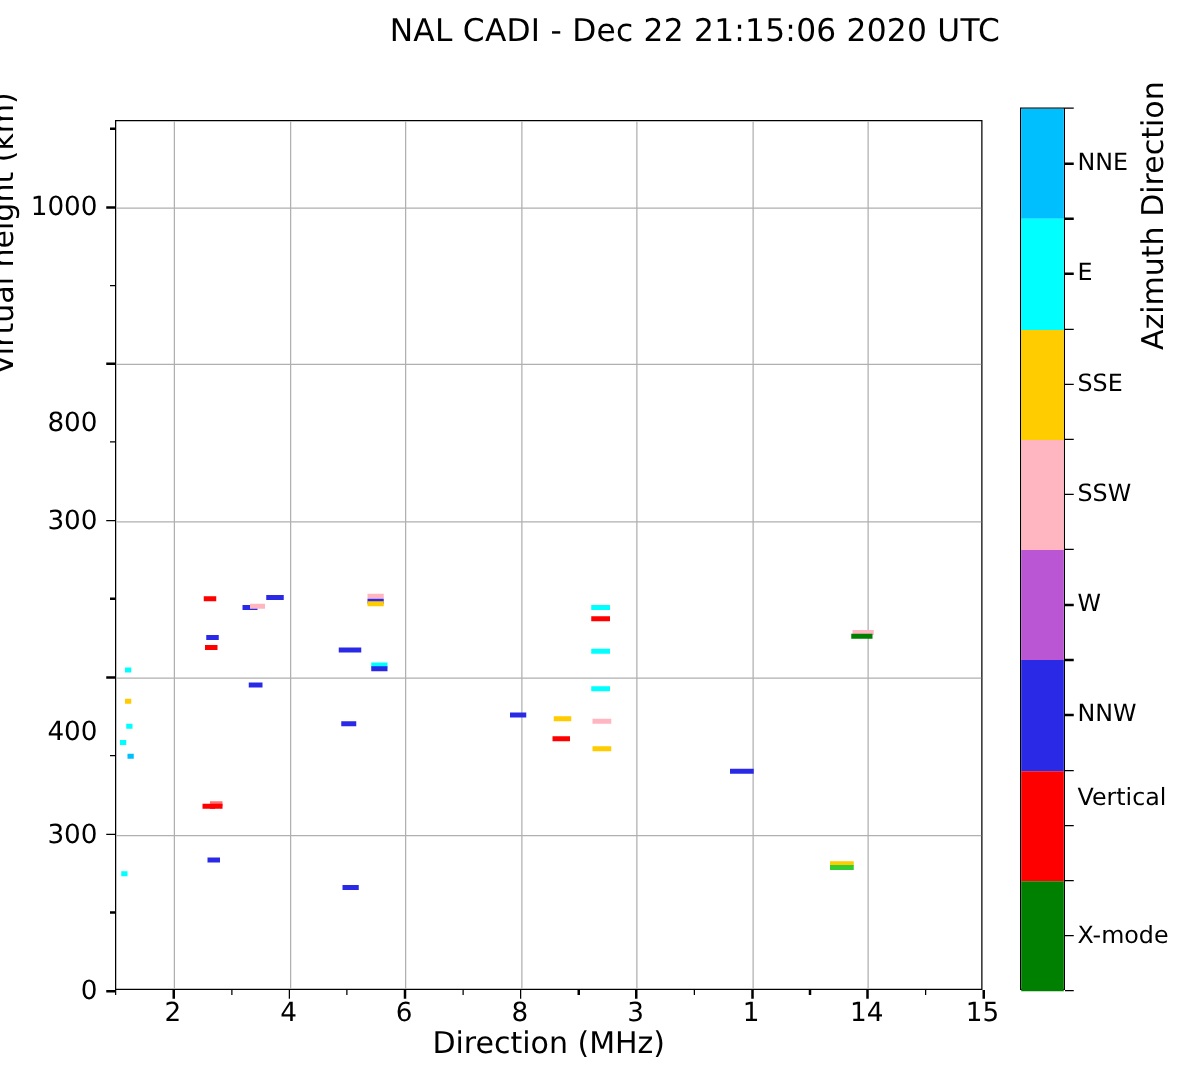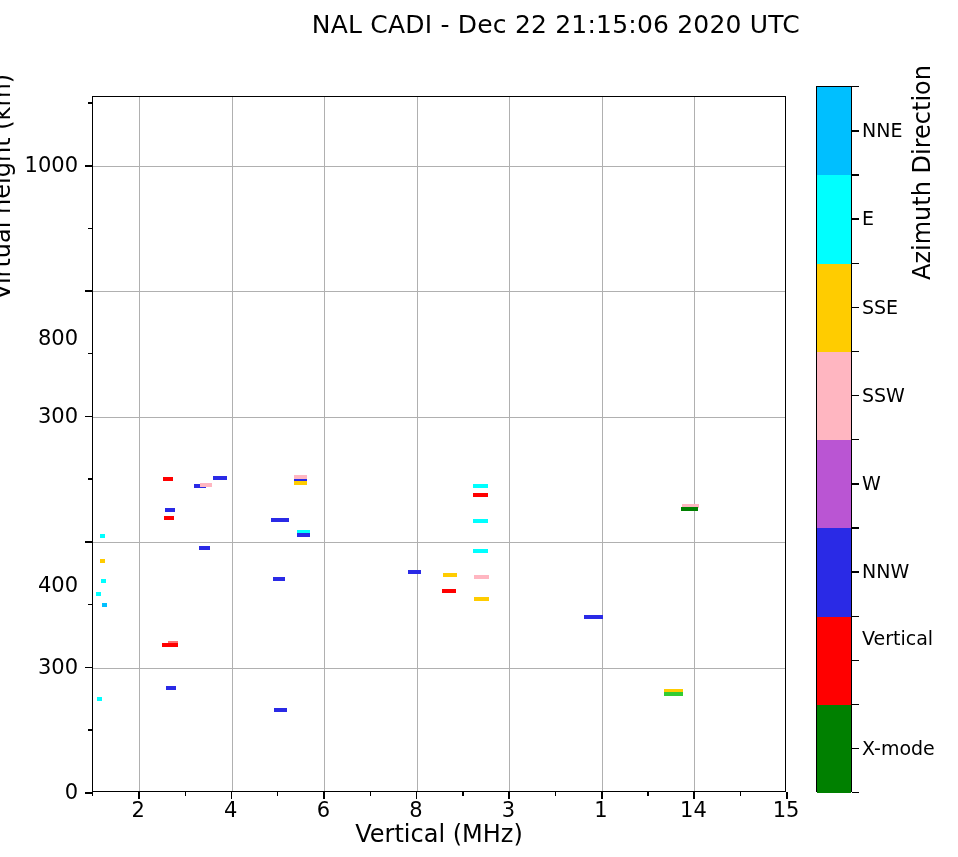--- a/index.html
+++ b/index.html
@@ -40,21 +40,21 @@
           white-space:nowrap;}
   #cbar-title{position:absolute;left:908px;top:280px;font-size:24px;
               transform:rotate(-90deg);transform-origin:left top;white-space:nowrap;}
 </style>
 </head>
 <body>
 
 <div id="title">NAL CADI - Dec 22 21:15:06 2020 UTC</div>
 
 <div id="ylabel">Virtual height (km)</div>
-<div id="xlabel">Vertical (MHz)</div>
+<div id="xlabel">Direction (MHz)</div>
 
 <div id="plot-frame">
     <div class="gridline-h" style="top: 570.595px;"></div>
     <div class="gridline-h" style="top: 445.189px;"></div>
     <div class="gridline-h" style="top: 319.784px;"></div>
     <div class="gridline-h" style="top: 194.378px;"></div>
     <div class="gridline-h" style="top: 68.973px;"></div>
     <div class="gridline-v" style="left: 46.2667px;"></div>
     <div class="gridline-v" style="left: 138.8px;"></div>
     <div class="gridline-v" style="left: 231.333px;"></div>

